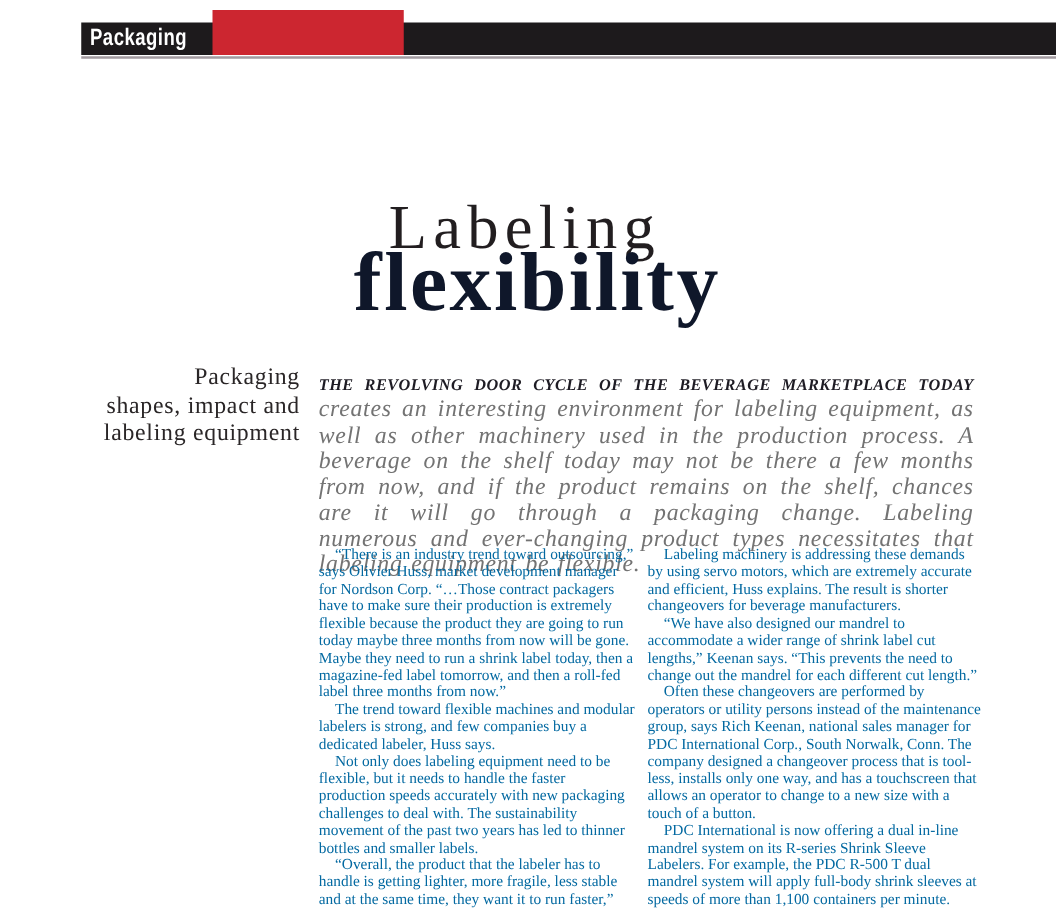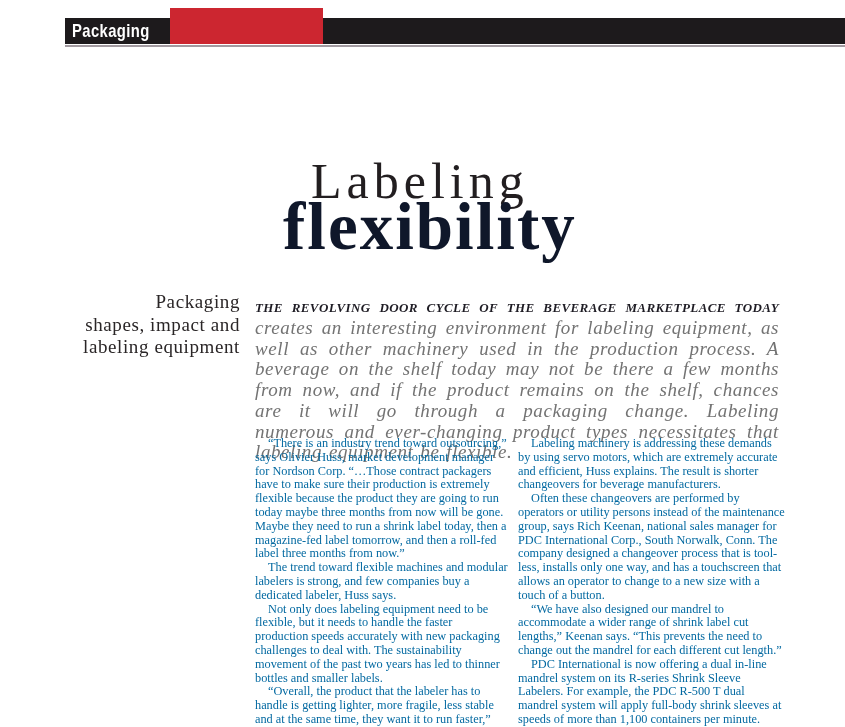--- a/index.html
+++ b/index.html
@@ -91,18 +91,18 @@
 
   <div class="col col-left">
     <p>“There is an industry trend toward outsourcing,” says Olivier Huss, market development manager for Nordson Corp. “…Those contract packagers have to make sure their production is extremely flexible because the product they are going to run today maybe three months from now will be gone. Maybe they need to run a shrink label today, then a magazine-fed label tomorrow, and then a roll-fed label three months from now.”</p>
     <p>The trend toward flexible machines and modular labelers is strong, and few companies buy a dedicated labeler, Huss says.</p>
     <p>Not only does labeling equipment need to be flexible, but it needs to handle the faster production speeds accurately with new packaging challenges to deal with. The sustainability movement of the past two years has led to thinner bottles and smaller labels.</p>
     <p>“Overall, the product that the labeler has to handle is getting lighter, more fragile, less stable and at the same time, they want it to run faster,” Huss says.</p>
   </div>
 
   <div class="col col-right">
     <p>Labeling machinery is addressing these demands by using servo motors, which are extremely accurate and efficient, Huss explains. The result is shorter changeovers for beverage manufacturers.</p>
+    <p>“We have also designed our mandrel to accommodate a wider range of shrink label cut lengths,” Keenan says. “This prevents the need to change out the mandrel for each different cut length.”</p>
     <p>Often these changeovers are performed by operators or utility persons instead of the maintenance group, says Rich Keenan, national sales manager for PDC International Corp., South Norwalk, Conn. The company designed a changeover process that is tool-less, installs only one way, and has a touchscreen that allows an operator to change to a new size with a touch of a button.</p>
-    <p>“We have also designed our mandrel to accommodate a wider range of shrink label cut lengths,” Keenan says. “This prevents the need to change out the mandrel for each different cut length.”</p>
     <p>PDC International is now offering a dual in-line mandrel system on its R-series Shrink Sleeve Labelers. For example, the PDC R-500 T dual mandrel system will apply full-body shrink sleeves at speeds of more than 1,100 containers per minute. PDC International’s label separation technology on a number</p>
   </div>
 
 </div>
 
 </body></html>

